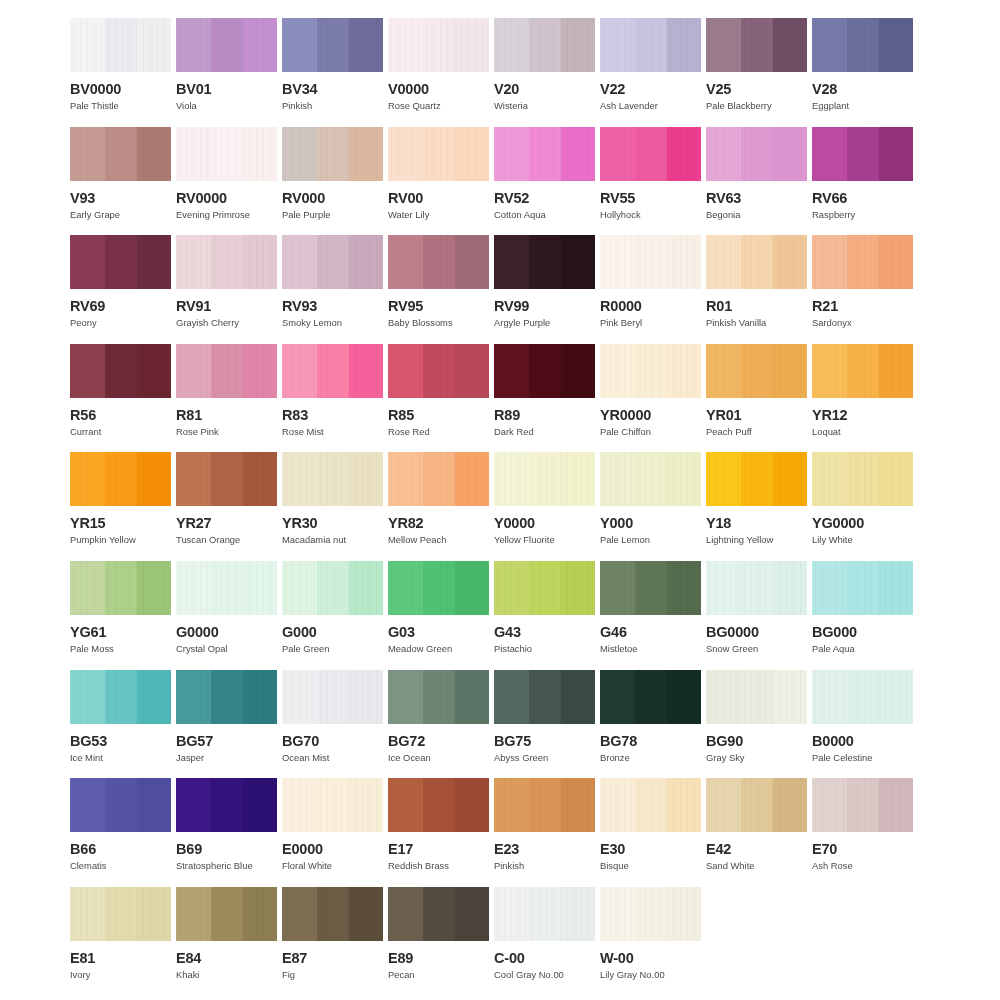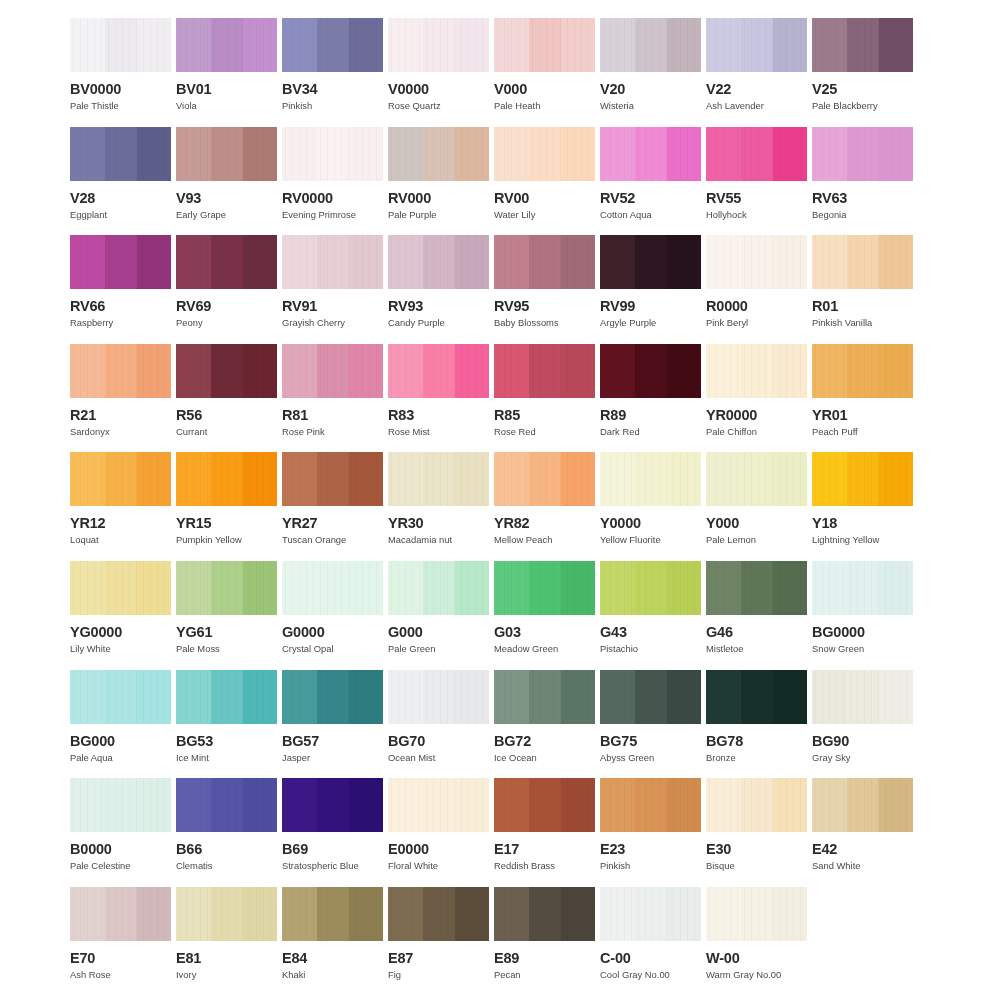--- a/index.html
+++ b/index.html
@@ -120,30 +120,20 @@
           <div class="band b1" style="background: rgb(248, 238, 240);"></div>
           <div class="band b2" style="background: rgb(246, 233, 238);"></div>
           <div class="band b3" style="background: rgb(242, 230, 236);"></div>
           <div class="chip-texture"></div>
         </div>
         <div class="code">V0000</div>
         <div class="cname">Rose Quartz</div>
       </div>
       <div class="swatch-cell">
         <div class="swatch-chip">
-          <div class="band b1" style="background: rgb(243, 215, 214);"></div>
-          <div class="band b2" style="background: rgb(240, 197, 194);"></div>
-          <div class="band b3" style="background: rgb(242, 205, 201);"></div>
-          <div class="chip-texture"></div>
-        </div>
-        <div class="code">V000</div>
-        <div class="cname">Pale Heath</div>
-      </div>
-      <div class="swatch-cell">
-        <div class="swatch-chip">
           <div class="band b1" style="background: rgb(216, 210, 216);"></div>
           <div class="band b2" style="background: rgb(207, 196, 203);"></div>
           <div class="band b3" style="background: rgb(195, 179, 186);"></div>
           <div class="chip-texture"></div>
         </div>
         <div class="code">V20</div>
         <div class="cname">Wisteria</div>
       </div>
       <div class="swatch-cell">
         <div class="swatch-chip">
@@ -276,21 +266,21 @@
         <div class="cname">Grayish Cherry</div>
       </div>
       <div class="swatch-cell">
         <div class="swatch-chip">
           <div class="band b1" style="background: rgb(221, 196, 208);"></div>
           <div class="band b2" style="background: rgb(211, 182, 197);"></div>
           <div class="band b3" style="background: rgb(200, 168, 187);"></div>
           <div class="chip-texture"></div>
         </div>
         <div class="code">RV93</div>
-        <div class="cname">Candy Purple</div>
+        <div class="cname">Smoky Lemon</div>
       </div>
       <div class="swatch-cell">
         <div class="swatch-chip">
           <div class="band b1" style="background: rgb(192, 127, 140);"></div>
           <div class="band b2" style="background: rgb(176, 114, 128);"></div>
           <div class="band b3" style="background: rgb(161, 106, 119);"></div>
           <div class="chip-texture"></div>
         </div>
         <div class="code">RV95</div>
         <div class="cname">Baby Blossoms</div>
@@ -786,16 +776,16 @@
         <div class="cname">Cool Gray No.00</div>
       </div>
       <div class="swatch-cell">
         <div class="swatch-chip">
           <div class="band b1" style="background: rgb(247, 243, 232);"></div>
           <div class="band b2" style="background: rgb(245, 241, 228);"></div>
           <div class="band b3" style="background: rgb(243, 239, 224);"></div>
           <div class="chip-texture"></div>
         </div>
         <div class="code">W-00</div>
-        <div class="cname">Warm Gray No.00</div>
+        <div class="cname">Lily Gray No.00</div>
       </div>
     </div>
 </div>
 
 </body></html>

